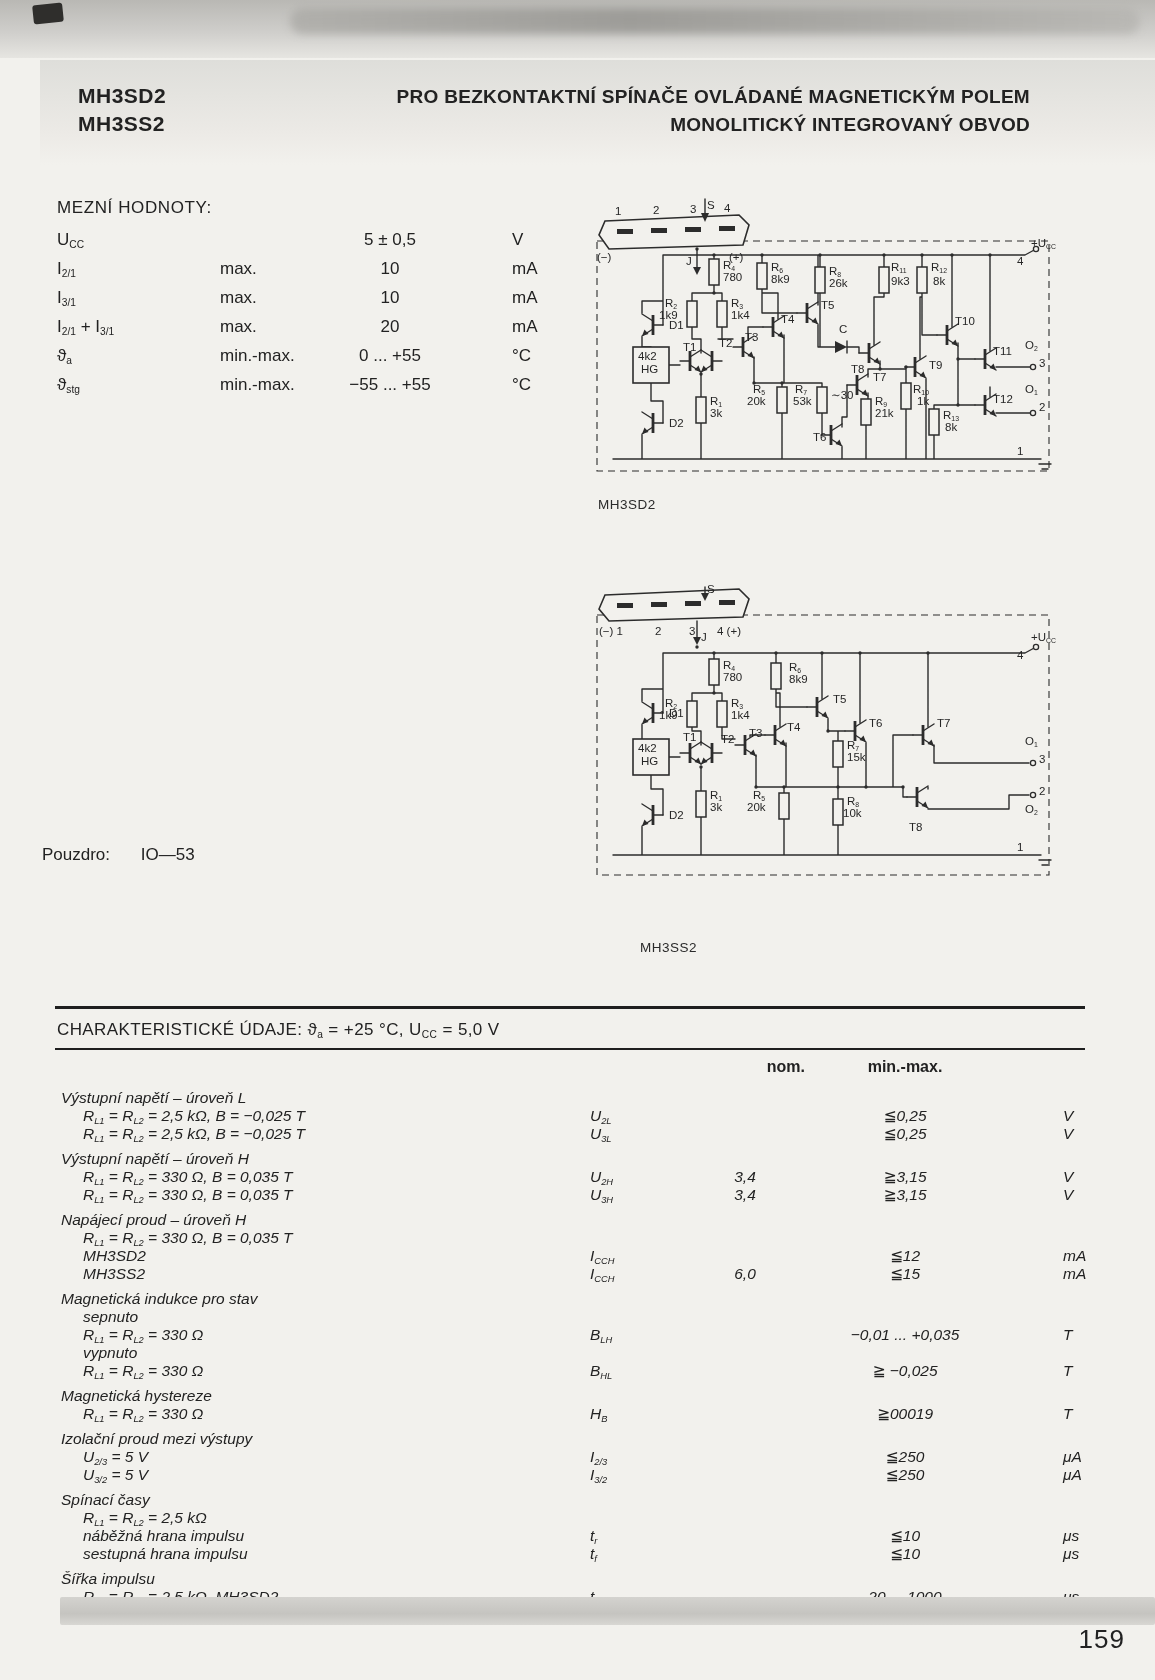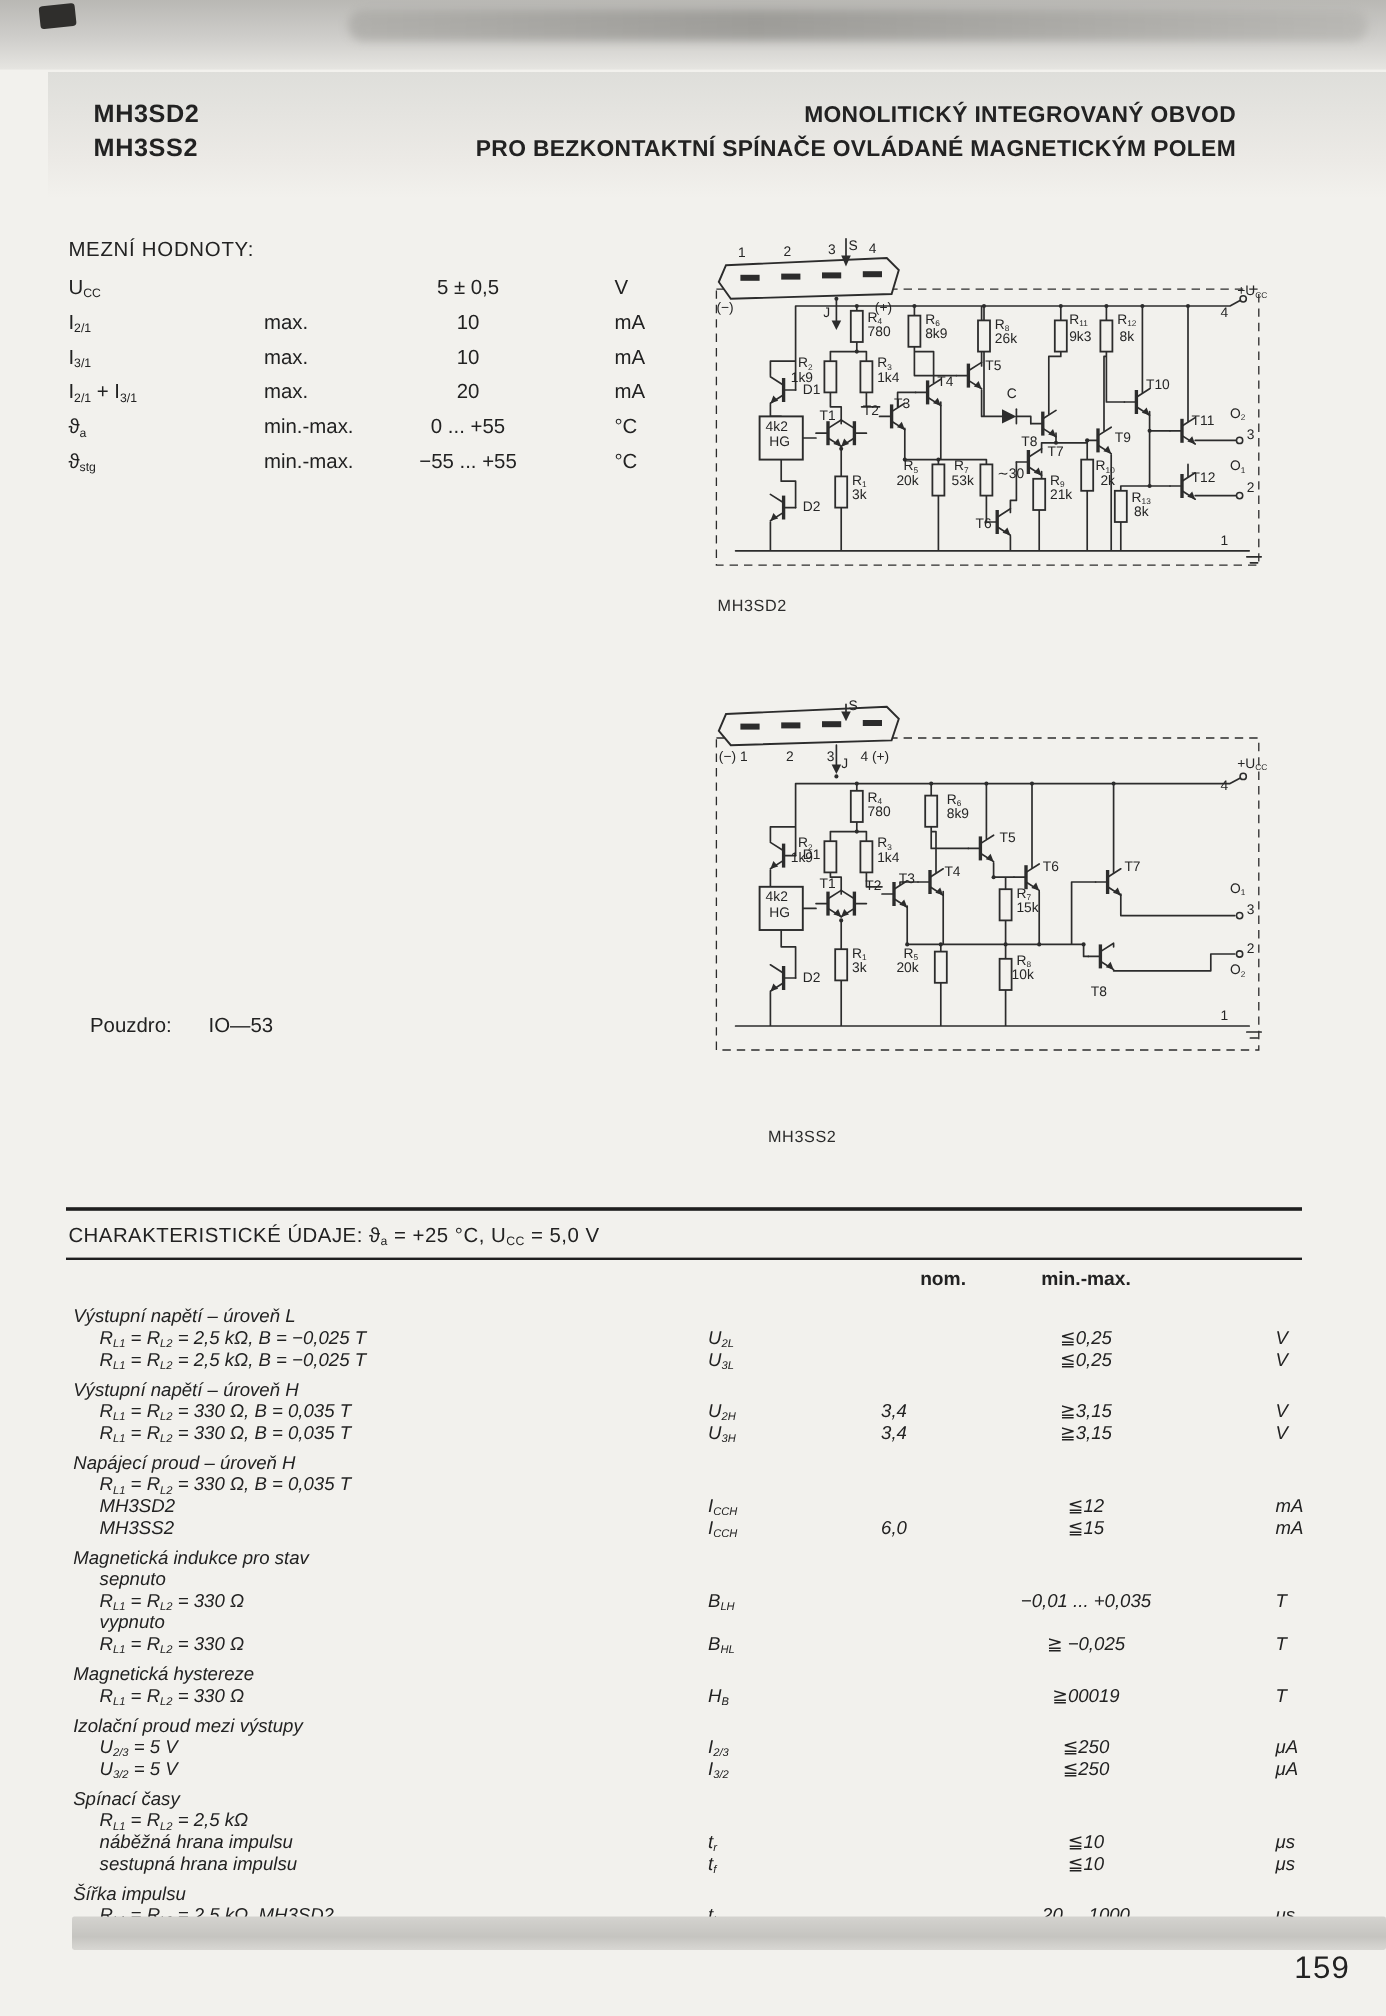--- a/index.html
+++ b/index.html
@@ -23,21 +23,21 @@
     font-weight:bold;line-height:28px;letter-spacing:.3px;white-space:nowrap;}
   
   .limits-heading{position:absolute;left:57px;top:198px;font-size:17px;letter-spacing:.6px;}
   .limits{position:absolute;left:57px;top:230px;width:530px;font-size:17px;}
   .lim-row{position:relative;height:29px;}
   .lim-row span{position:absolute;top:0;white-space:nowrap;}
   .lim-sym{left:0;}
   .lim-cond{left:163px;}
   .lim-val{left:258px;width:150px;text-align:center;}
   .lim-unit{left:455px;}
-  .pouzdro{position:absolute;left:75px;top:845px;font-size:17px;}
+  .pouzdro{position:absolute;left:42px;top:845px;font-size:17px;}
   .pouzdro .val{margin-left:26px;}
   
   .schematic{position:absolute;}
   .sch1{left:593px;top:197px;width:470px;height:300px;}
   .sch2{left:593px;top:583px;width:470px;height:320px;}
   .schematic svg{position:absolute;left:0;top:0;}
   .sch-label{position:absolute;font-size:11.5px;line-height:12px;white-space:nowrap;color:#262626;}
   .sch-caption{position:absolute;font-size:13.5px;letter-spacing:.5px;color:#2b2b2b;}
   .cap1{left:598px;top:497px;}
   .cap2{left:640px;top:940px;}
@@ -76,22 +76,22 @@
   <div class="band-top"></div>
   <div class="band-top-streak"></div>
   <div class="blob"></div>
   <div class="band-header"></div>
 
   <div class="partnos">
     <div>MH3SD2</div>
     <div>MH3SS2</div>
   </div>
   <div class="title">
+    <div>PRO BEZKONTAKTNÍ SPÍNAČE OVLÁDANÉ MAGNETICKÝM POLEM</div>
     <div>MONOLITICKÝ INTEGROVANÝ OBVOD</div>
-    <div>PRO BEZKONTAKTNÍ SPÍNAČE OVLÁDANÉ MAGNETICKÝM POLEM</div>
   </div>
 
   <div class="limits-heading">MEZNÍ HODNOTY:</div>
   <div class="limits">
       <div class="lim-row">
         <span class="lim-sym">U<sub>CC</sub></span>
         <span class="lim-cond"></span>
         <span class="lim-val">5 ± 0,5</span>
         <span class="lim-unit">V</span>
       </div>
@@ -267,21 +267,21 @@
       <span class="sch-label" style="left: 160px; top: 186px;">R<sub>5</sub></span>
       <span class="sch-label" style="left: 154px; top: 198px;">20k</span>
       <span class="sch-label" style="left: 202px; top: 186px;">R<sub>7</sub></span>
       <span class="sch-label" style="left: 200px; top: 198px;">53k</span>
       <span class="sch-label" style="left: 220px; top: 234px;">T6</span>
       <span class="sch-label" style="left: 280px; top: 174px;">T7</span>
       <span class="sch-label" style="left: 282px; top: 198px;">R<sub>9</sub></span>
       <span class="sch-label" style="left: 282px; top: 210px;">21k</span>
       <span class="sch-label" style="left: 258px; top: 166px;">T8</span>
       <span class="sch-label" style="left: 320px; top: 186px;">R<sub>10</sub></span>
-      <span class="sch-label" style="left: 324px; top: 198px;">2k</span>
+      <span class="sch-label" style="left: 324px; top: 198px;">1k</span>
       <span class="sch-label" style="left: 336px; top: 162px;">T9</span>
       <span class="sch-label" style="left: 298px; top: 64px;">R<sub>11</sub></span>
       <span class="sch-label" style="left: 298px; top: 78px;">9k3</span>
       <span class="sch-label" style="left: 338px; top: 64px;">R<sub>12</sub></span>
       <span class="sch-label" style="left: 340px; top: 78px;">8k</span>
       <span class="sch-label" style="left: 362px; top: 118px;">T10</span>
       <span class="sch-label" style="left: 400px; top: 148px;">T11</span>
       <span class="sch-label" style="left: 400px; top: 196px;">T12</span>
       <span class="sch-label" style="left: 350px; top: 212px;">R<sub>13</sub></span>
       <span class="sch-label" style="left: 352px; top: 224px;">8k</span>

